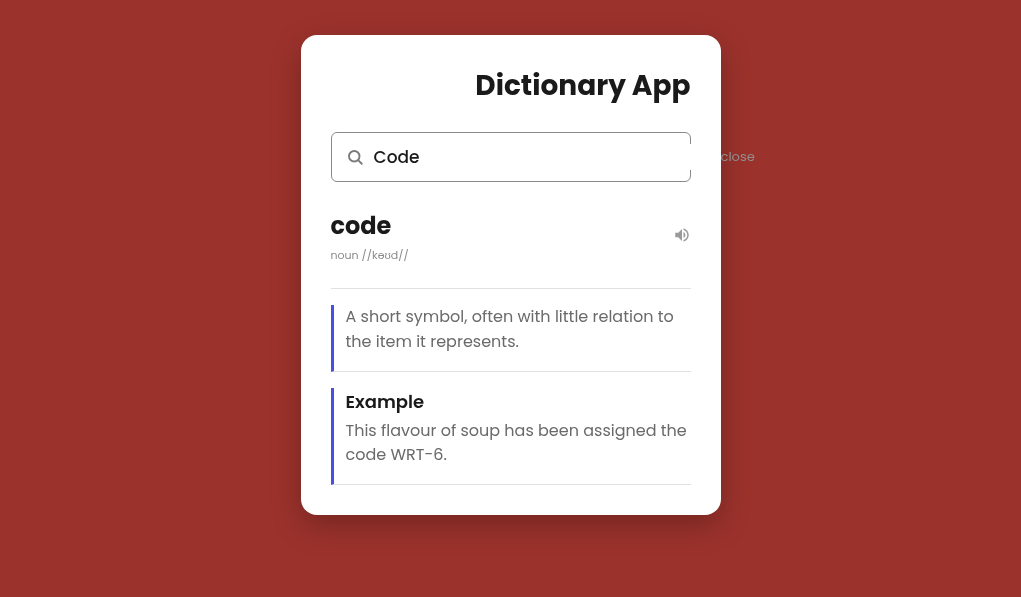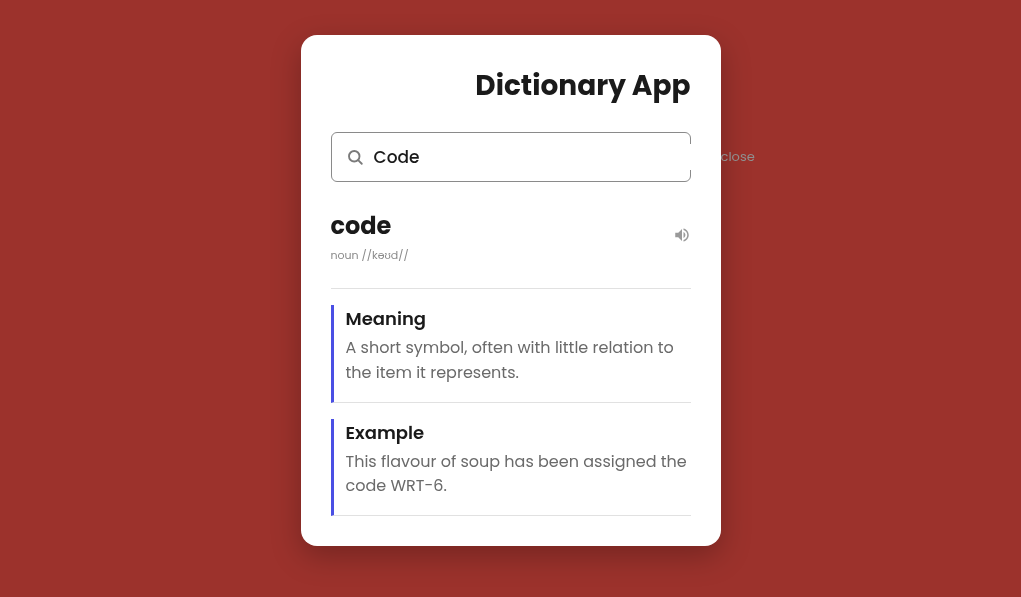--- a/index.html
+++ b/index.html
@@ -143,21 +143,20 @@
       <div class="subtext">noun //kəʊd//</div>
     </div>
     <svg class="volume-btn" viewBox="0 0 24 24" fill="currentColor">
       <path d="M3 9v6h4l5 5V4L7 9H3z"></path>
       <path d="M16.5 12c0-1.77-1.02-3.29-2.5-4.03v8.05c1.48-.73 2.5-2.25 2.5-4.02z" fill="currentColor"></path>
       <path d="M14 3.23v2.06c2.89.86 5 3.54 5 6.71s-2.11 5.85-5 6.71v2.06c4.01-.91 7-4.49 7-8.77s-2.99-7.86-7-8.77z" fill="currentColor"></path>
     </svg>
   </div>
 
   <div class="section">
-    <div class="section-title">Meaning</div>
     <div class="section-text">A short symbol, often with little relation to the item it represents.</div>
   </div>
 
   <div class="section">
     <div class="section-title">Example</div>
     <div class="section-text">This flavour of soup has been assigned the code WRT-6.</div>
   </div>
 </div>
 
 </body></html>

